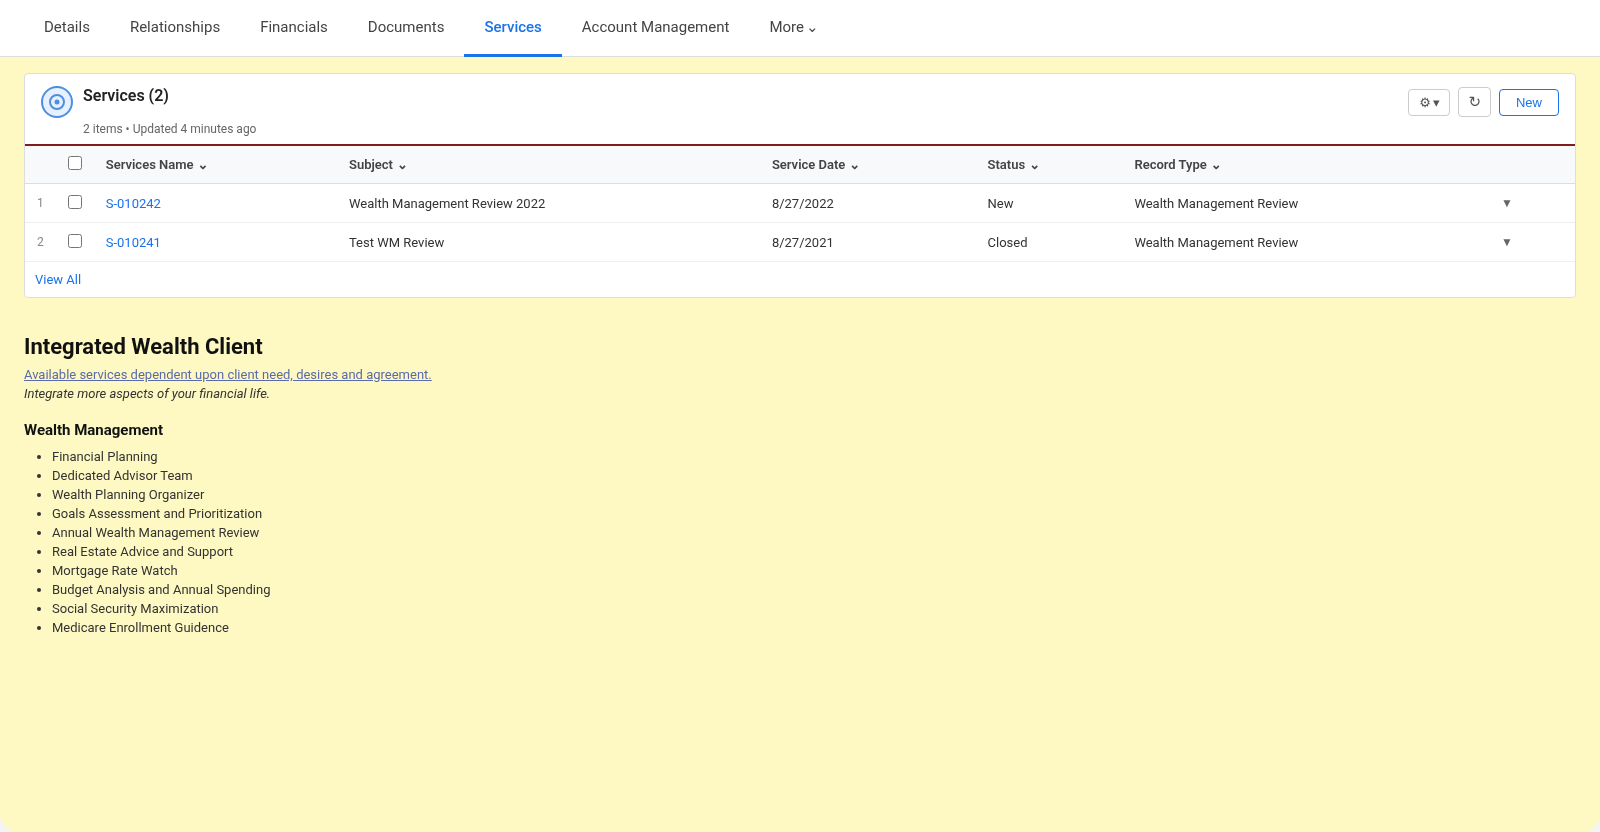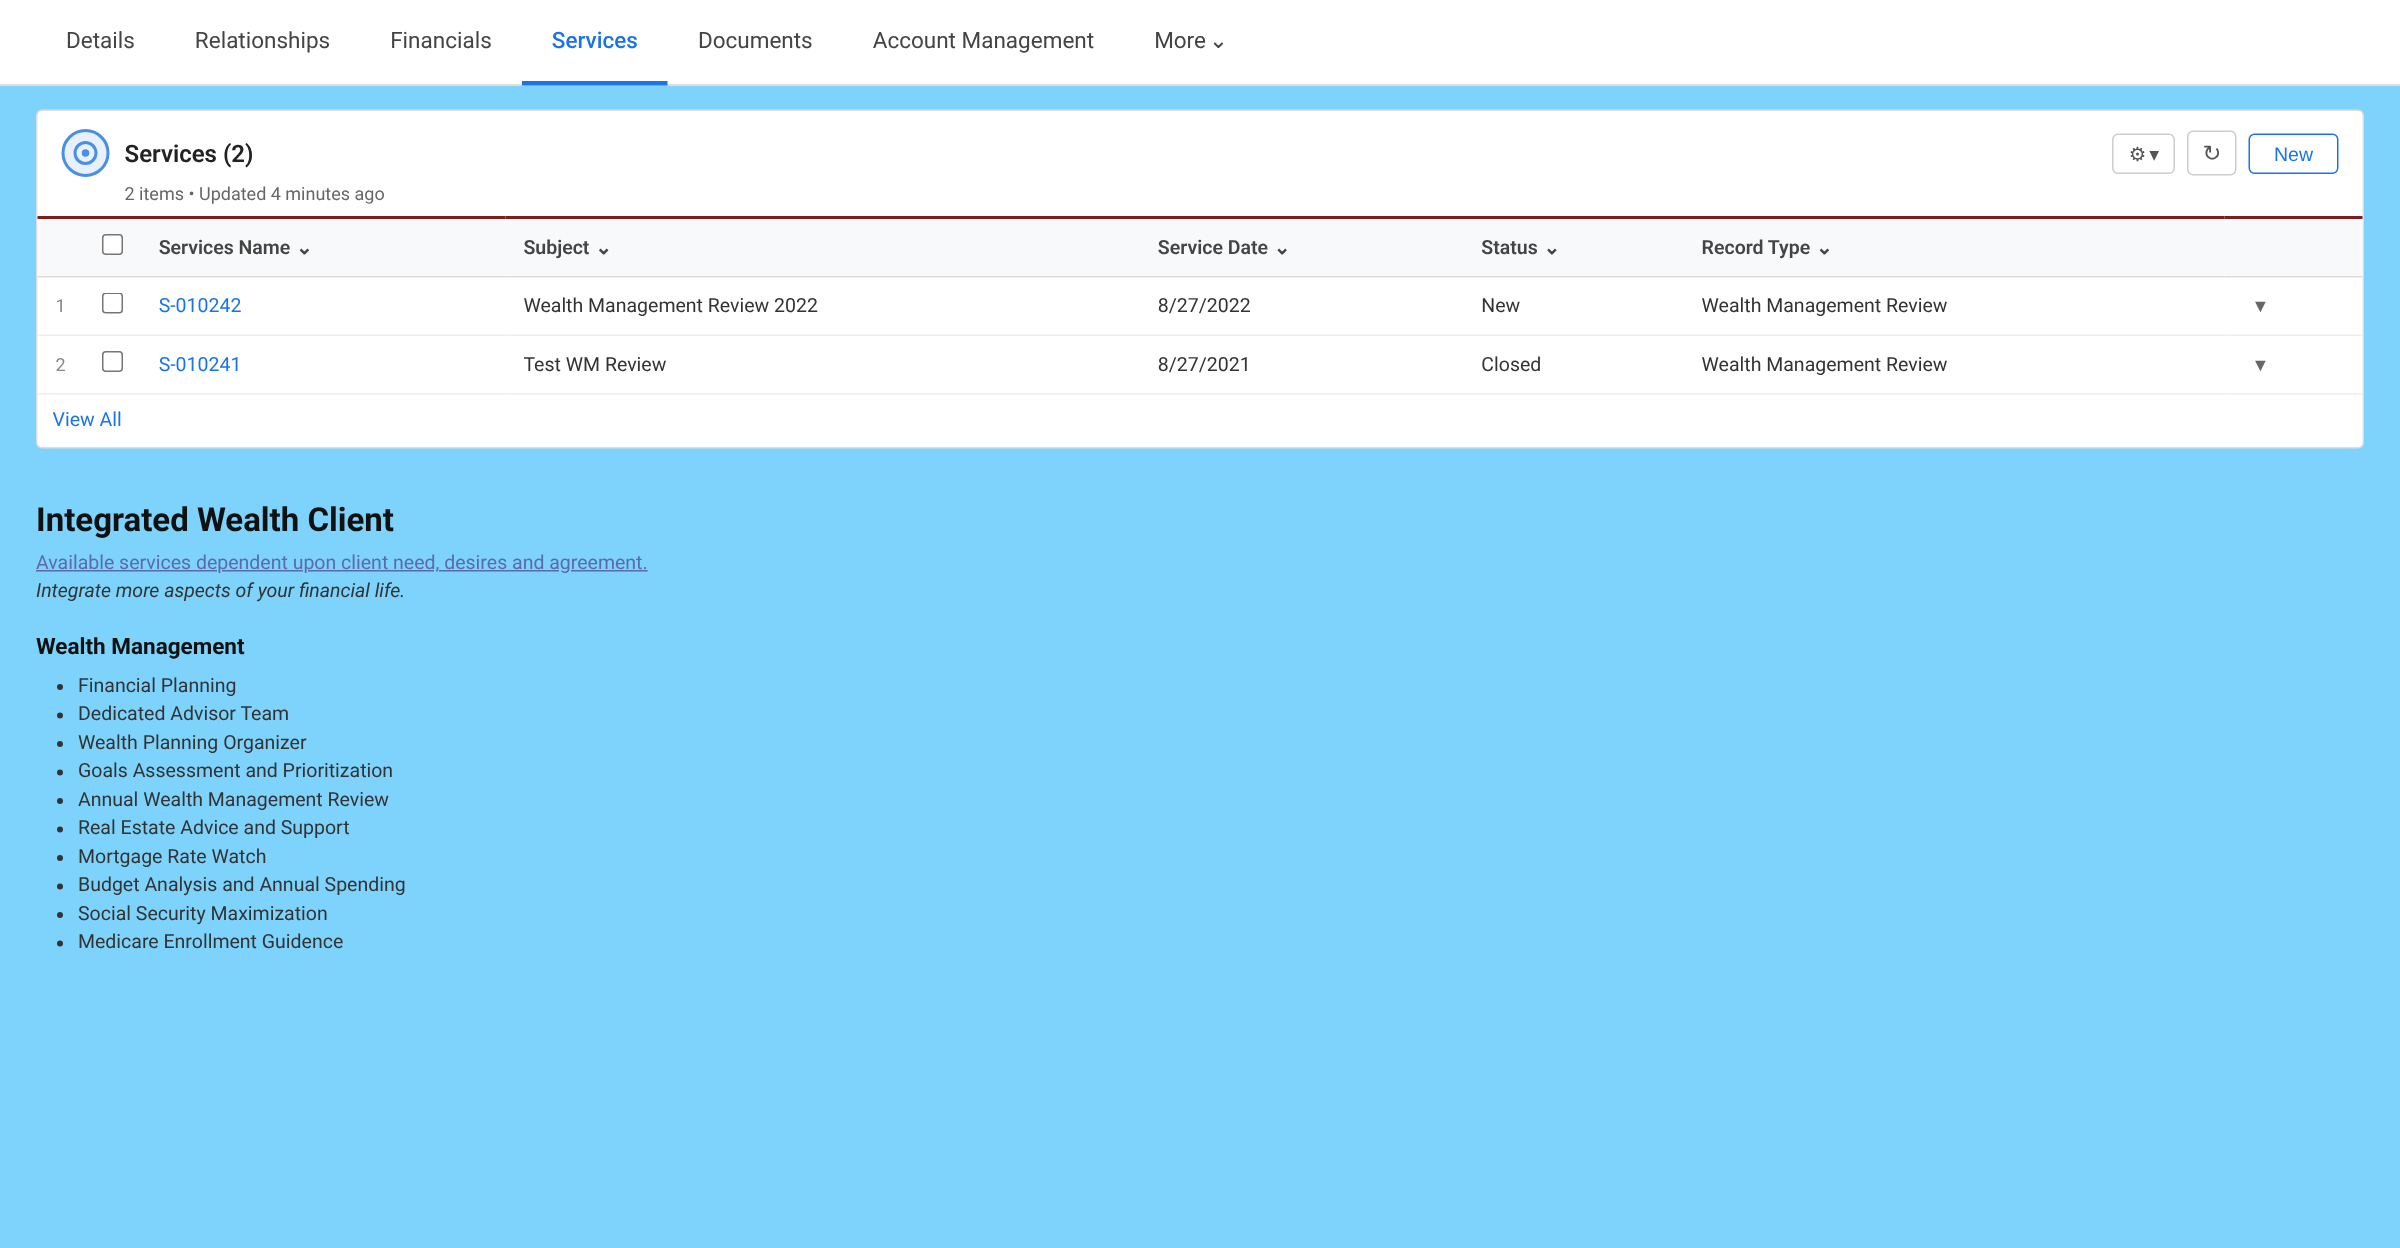--- a/index.html
+++ b/index.html
@@ -3,24 +3,25 @@
   <meta charset="utf-8">
   <style>
     * { box-sizing: border-box; margin: 0; padding: 0; }
     body {
       font-family: -apple-system, BlinkMacSystemFont, 'Segoe UI', Roboto, sans-serif;
       background: #f3f3f3;
       font-size: 14px;
       color: #333;
     }
     .page-wrapper {
-      background: #7dd3fc;
+      background: #fef9c3;
       min-height: 832px;
       max-width: 1600px;
       margin: 0 auto;
+      border-radius: 18px;
     }
 
     
     .nav-tabs {
       display: flex;
       align-items: center;
       border-bottom: 1px solid #ddd;
       padding: 0 24px;
       background: #fff;
     }
@@ -58,21 +59,21 @@
       background: #fff;
     }
     .services-header {
       display: flex;
       align-items: center;
       justify-content: space-between;
       padding: 12px 16px 4px 16px;
     }
     .services-header-left {
       display: flex;
-      align-items: center;
+      align-items: flex-start;
       gap: 10px;
     }
     .services-icon {
       width: 32px;
       height: 32px;
       border-radius: 50%;
       background: #e8f0fe;
       border: 2px solid #4a90e2;
       display: flex;
       align-items: center;
@@ -236,22 +237,22 @@
   </style>
 </head>
 <body>
 
 <div class="page-wrapper">
 
   <nav class="nav-tabs">
     <div class="nav-tab">Details</div>
     <div class="nav-tab">Relationships</div>
     <div class="nav-tab">Financials</div>
+    <div class="nav-tab">Documents</div>
     <div class="nav-tab active">Services</div>
-    <div class="nav-tab">Documents</div>
     <div class="nav-tab">Account Management</div>
     <div class="nav-tab more">
       <span>More</span>
       <span>⌄</span>
     </div>
   </nav>
 
   <div class="main-content">
 
     <div class="services-panel">

